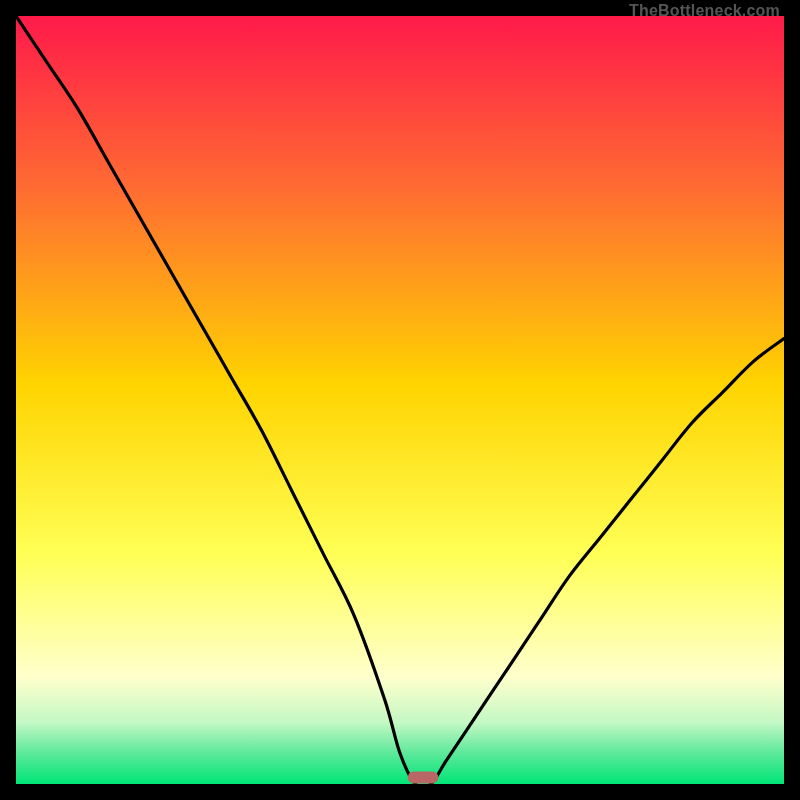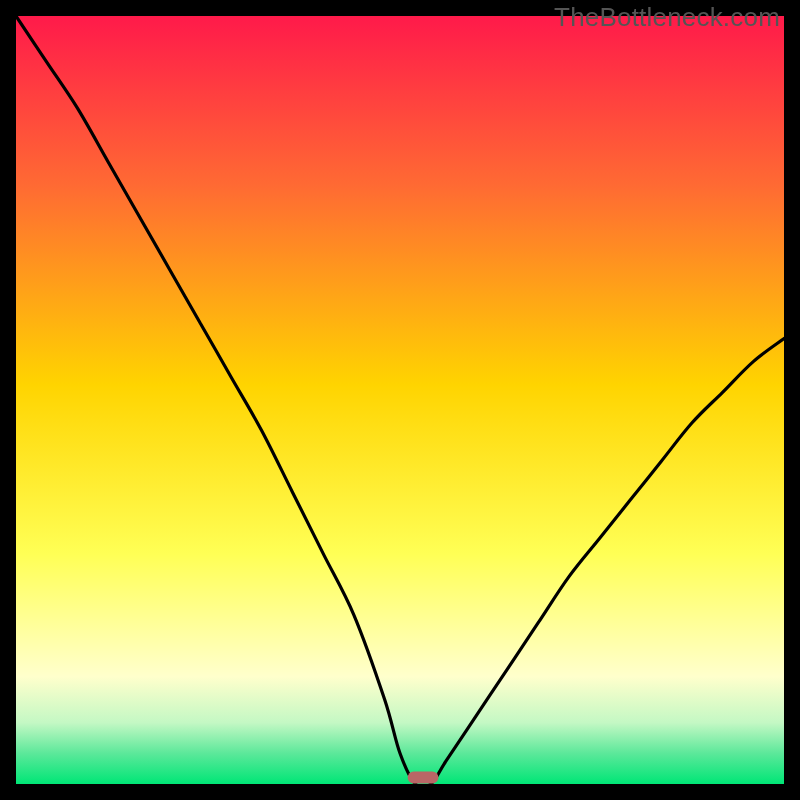--- a/index.html
+++ b/index.html
@@ -24,22 +24,22 @@
     left: 16px;
     top: 16px;
     width: 768px;
     height: 768px;
   }
   .watermark {
     position: absolute;
     top: 2px;
     right: 20px;
     color: #555;
-    font-size: 26px;
-    font-weight: 400;
+    font-size: 16px;
+    font-weight: 700;
     letter-spacing: 0.2px;
     margin-left: 36px;
   }
 </style>
 </head>
 <body>
 
 <div class="frame"></div>
 
 <svg class="plot" viewBox="0 0 768 768" preserveAspectRatio="none">

